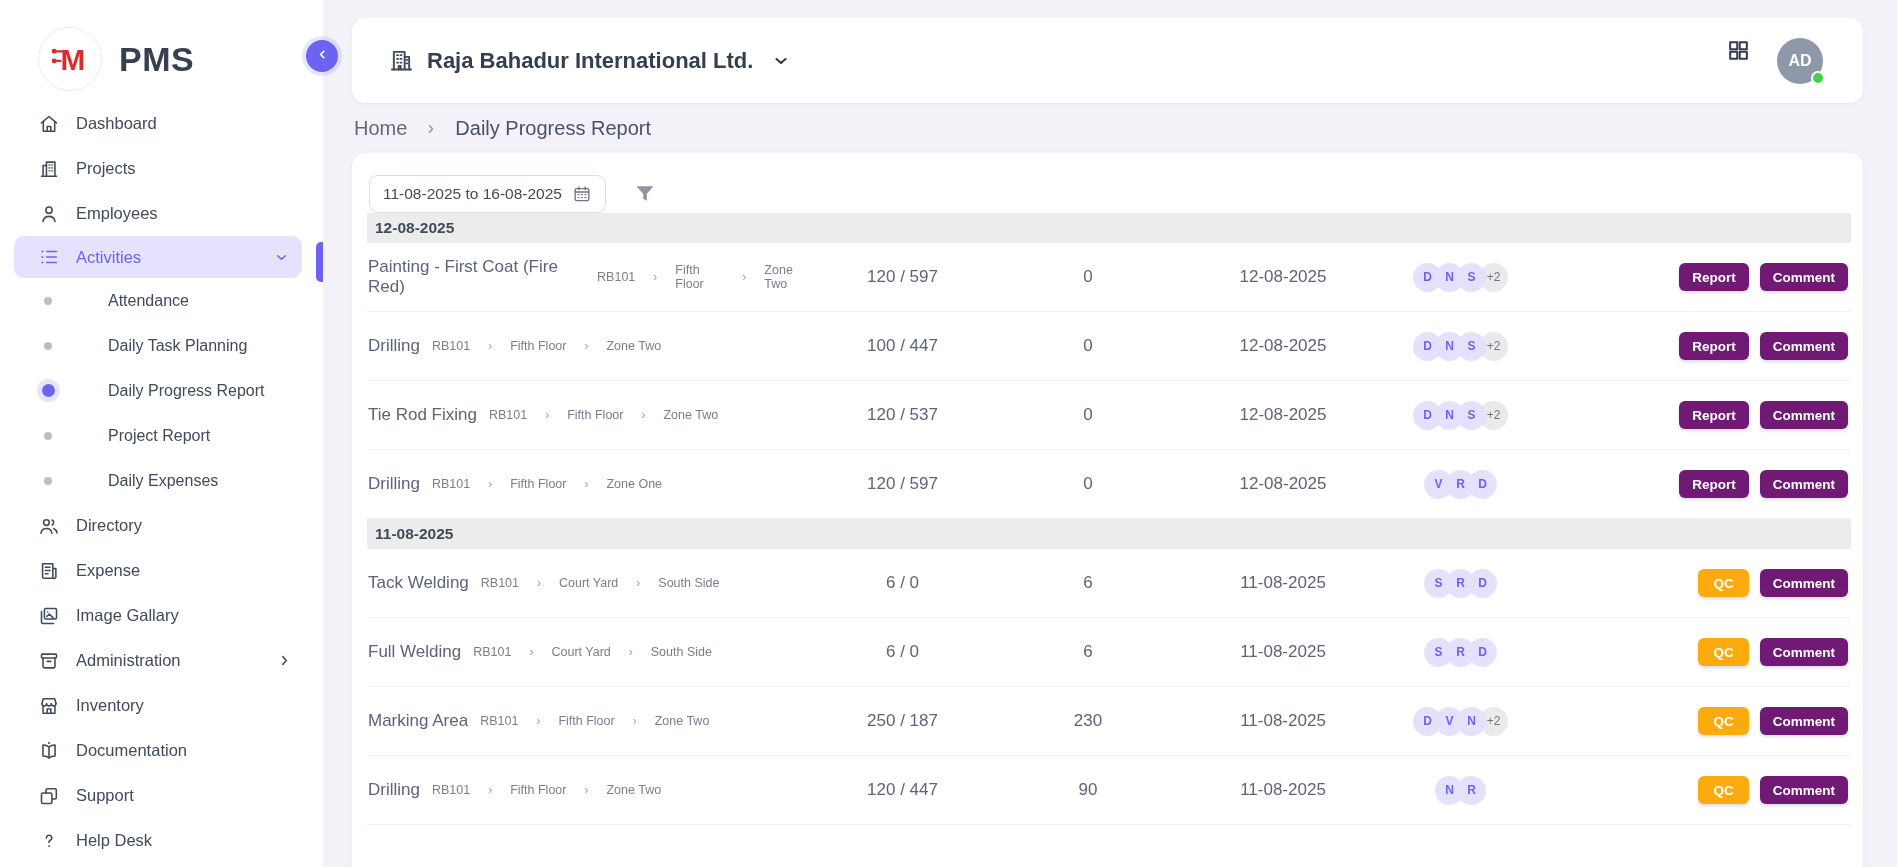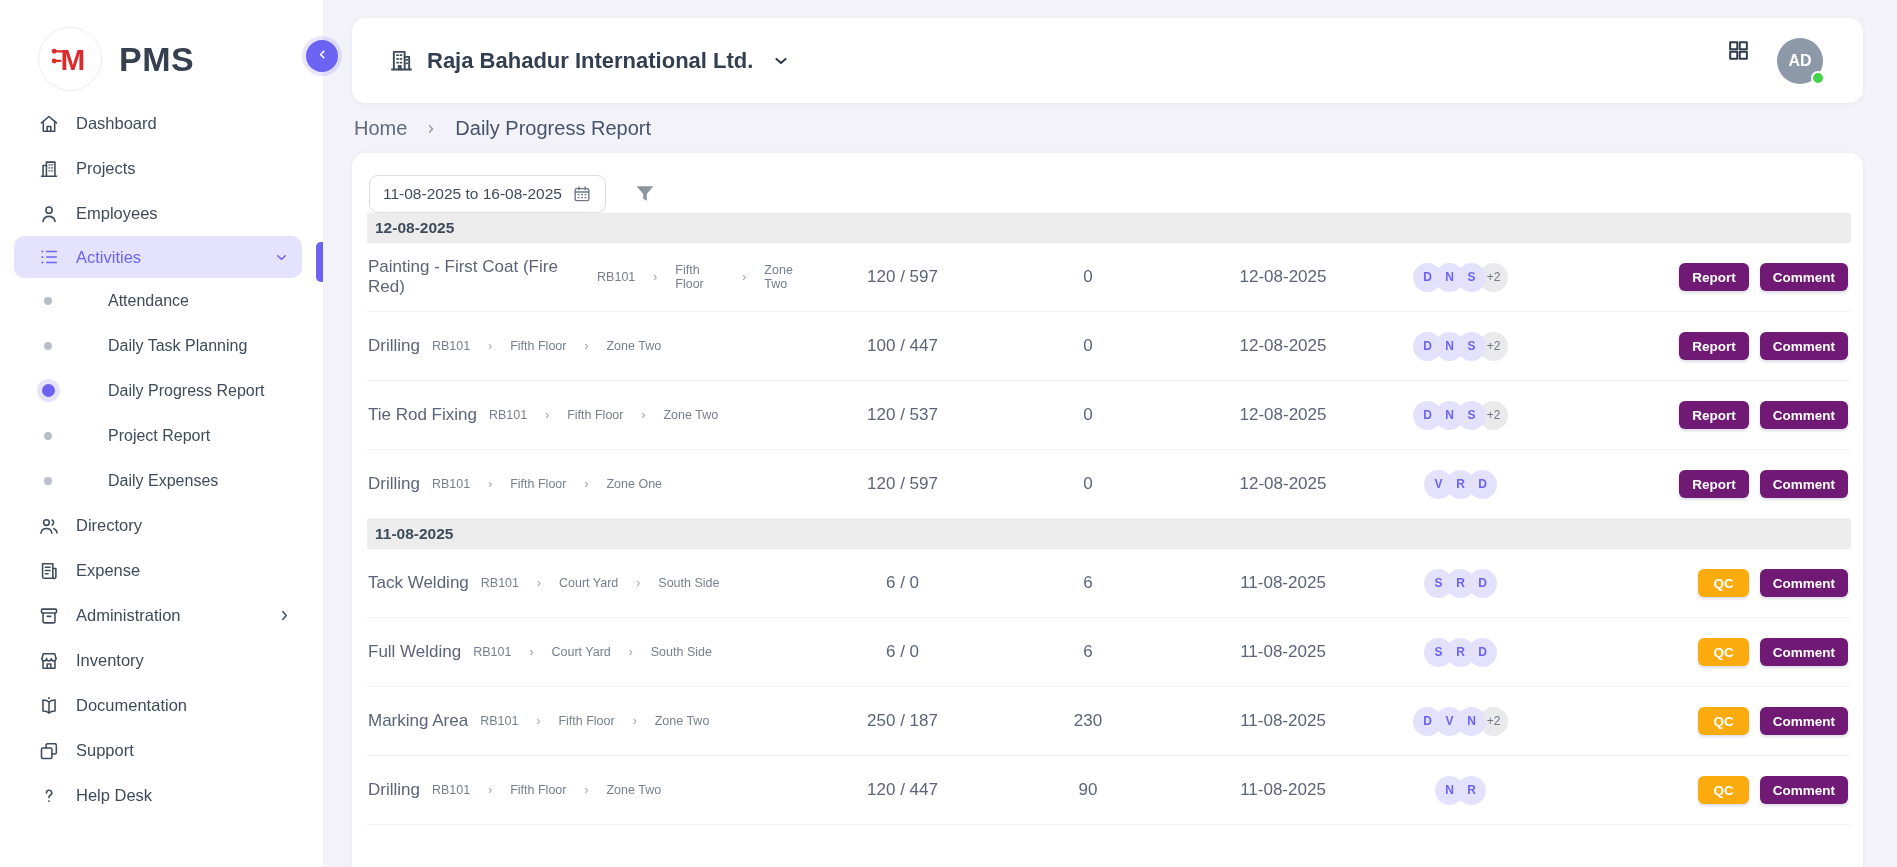--- a/index.html
+++ b/index.html
@@ -187,20 +187,31 @@
               <path d="M16.2 20H6.5A1.5 1.5 0 0 1 5 18.5V4h11.2v14.2"></path>
               <path d="M16.2 9.2h3.3v9.3a1.7 1.7 0 0 1-3.3.5"></path>
               <path d="M8 8h5.2M8 11.5h5.2M8 15h3"></path>
             </svg>
           </span>
           <span class="nav-label">Expense</span>
         </div>
         <div class="nav-item">
           <span class="nav-icon">
             <svg viewBox="0 0 24 24">
+              <rect x="7" y="3.8" width="13.2" height="11.5" rx="1.5"></rect>
+              <path d="M3.8 7.2v11.4a1.6 1.6 0 0 0 1.6 1.6H17"></path>
+              <path d="m9.5 12.6 2.8-2.8 4.5 4.5"></path>
+              <circle cx="10.6" cy="7.6" r=".9" fill="currentColor" stroke="none"></circle>
+            </svg>
+          </span>
+          <span class="nav-label">Image Gallary</span>
+        </div>
+        <div class="nav-item">
+          <span class="nav-icon">
+            <svg viewBox="0 0 24 24">
               <rect x="3.8" y="4.5" width="16.4" height="4.2" rx="1"></rect>
               <path d="M5.5 8.7V18a1.5 1.5 0 0 0 1.5 1.5h10A1.5 1.5 0 0 0 18.5 18V8.7"></path>
               <path d="M10 12.4h4"></path>
             </svg>
           </span>
           <span class="nav-label">Administration</span>
           <span class="nav-caret">
             <svg viewBox="0 0 24 24">
               <path d="m9.5 6.5 5 5.5-5 5.5"></path>
             </svg>

